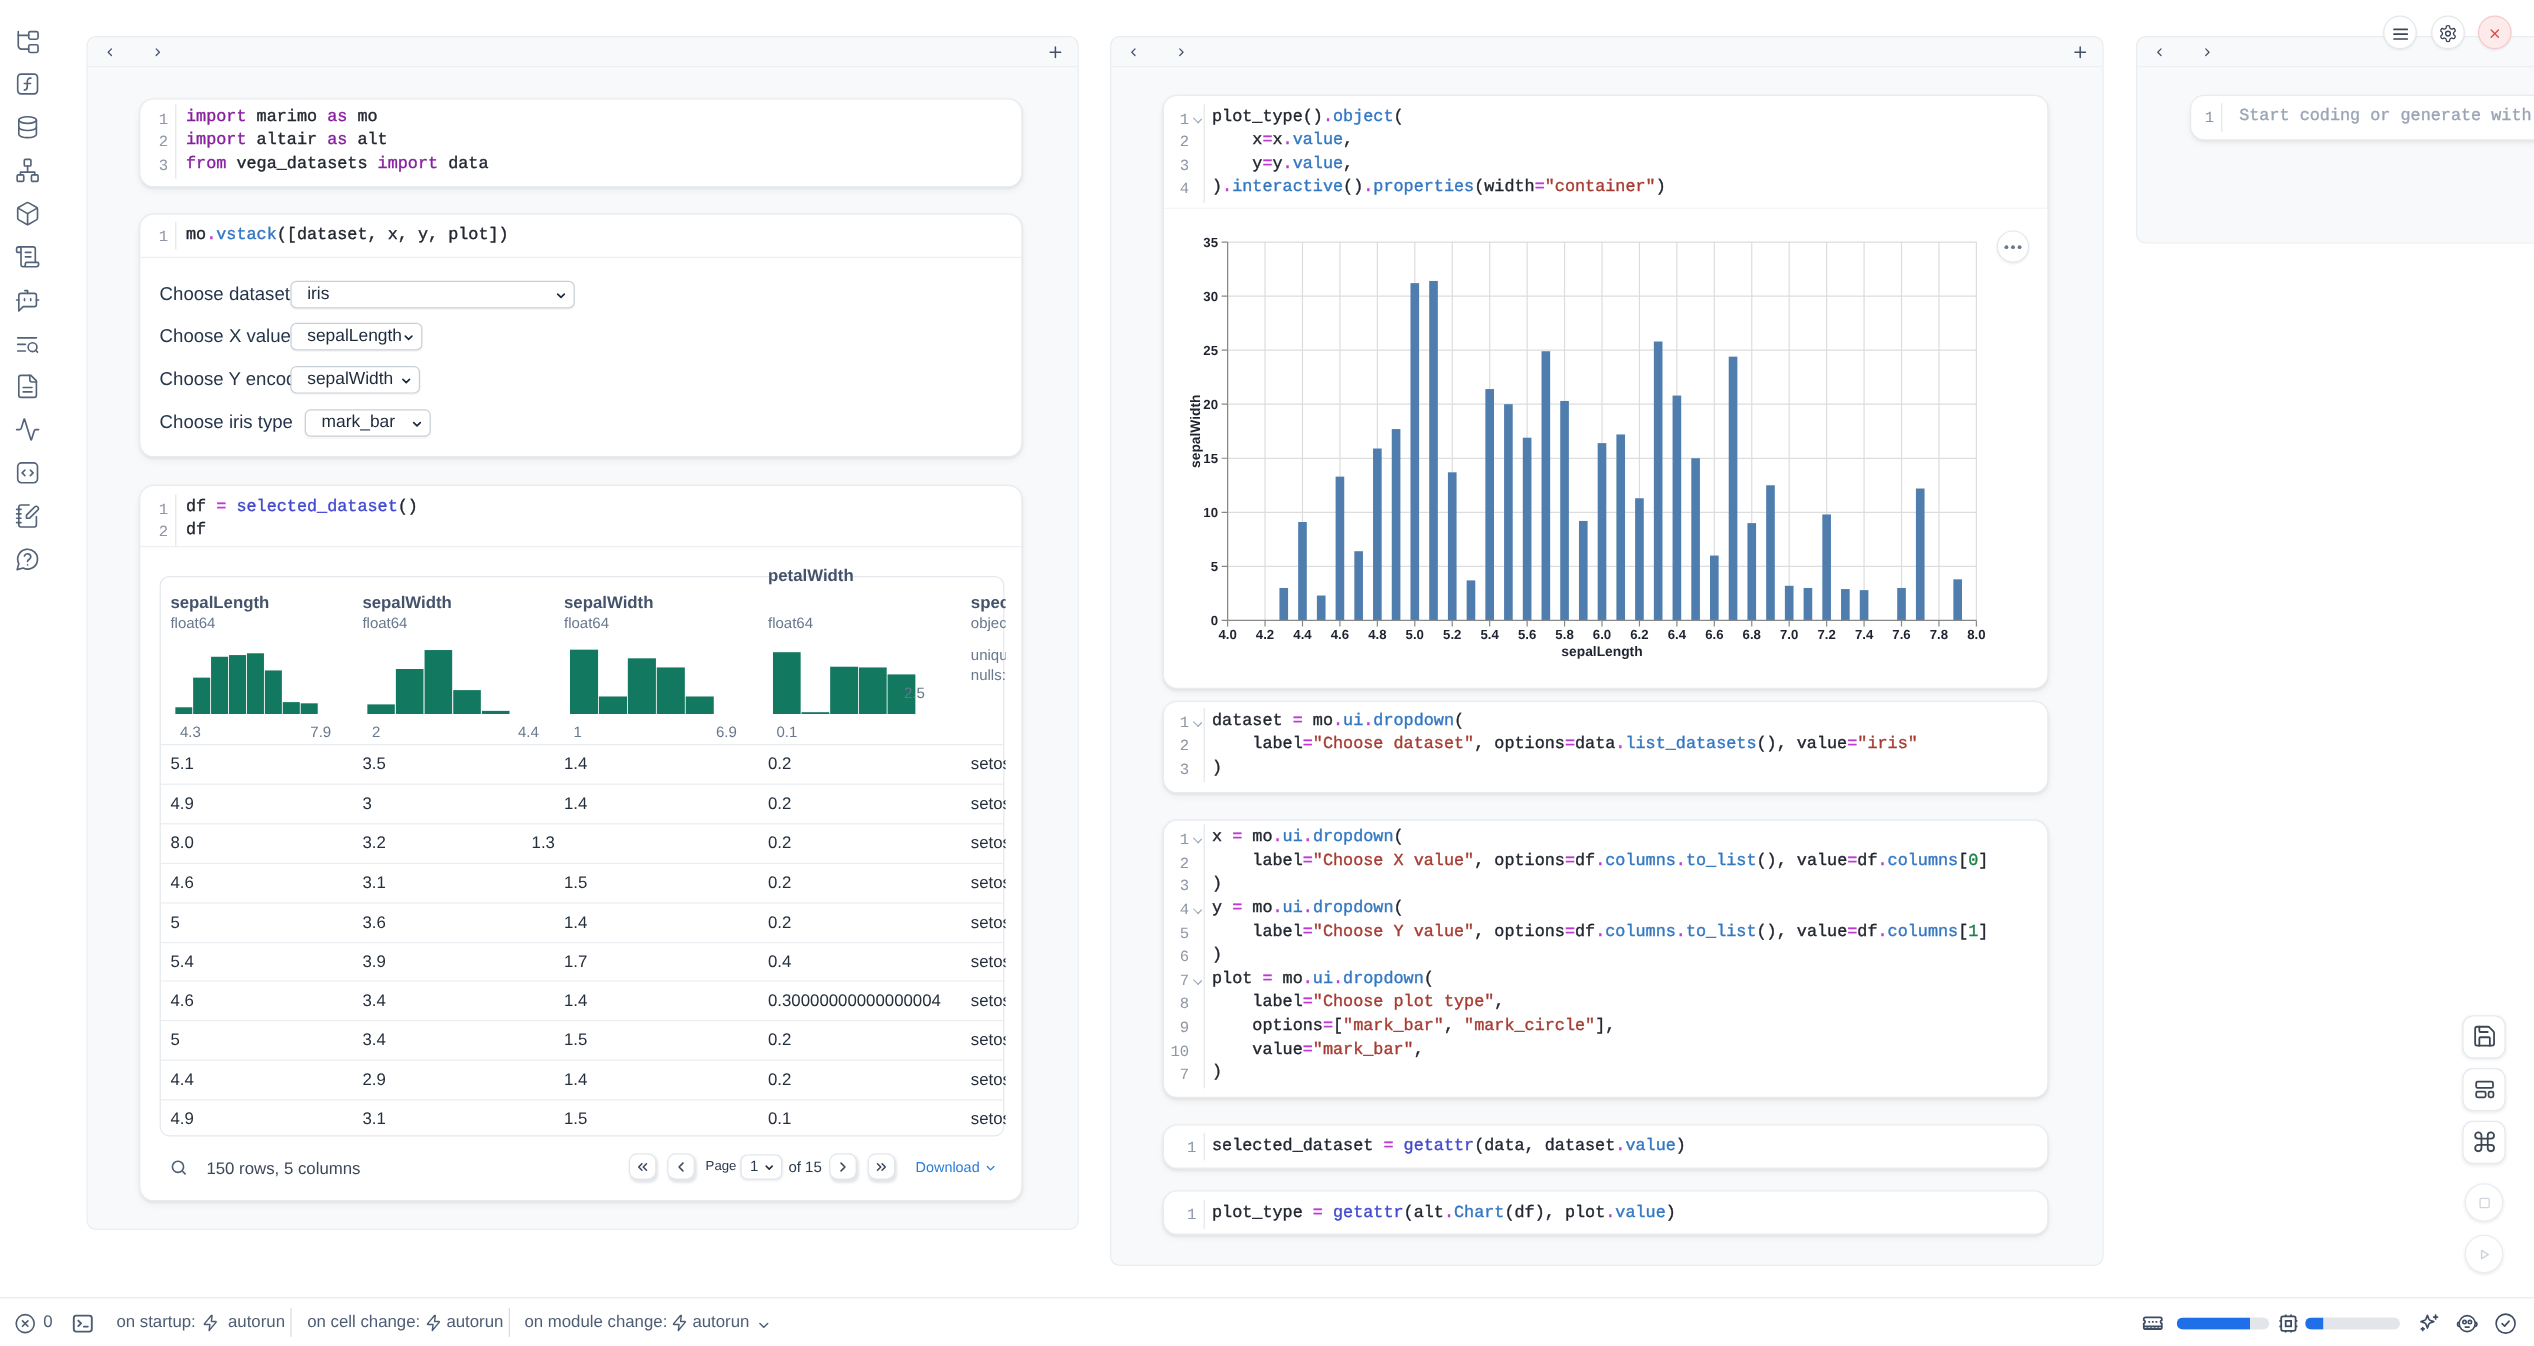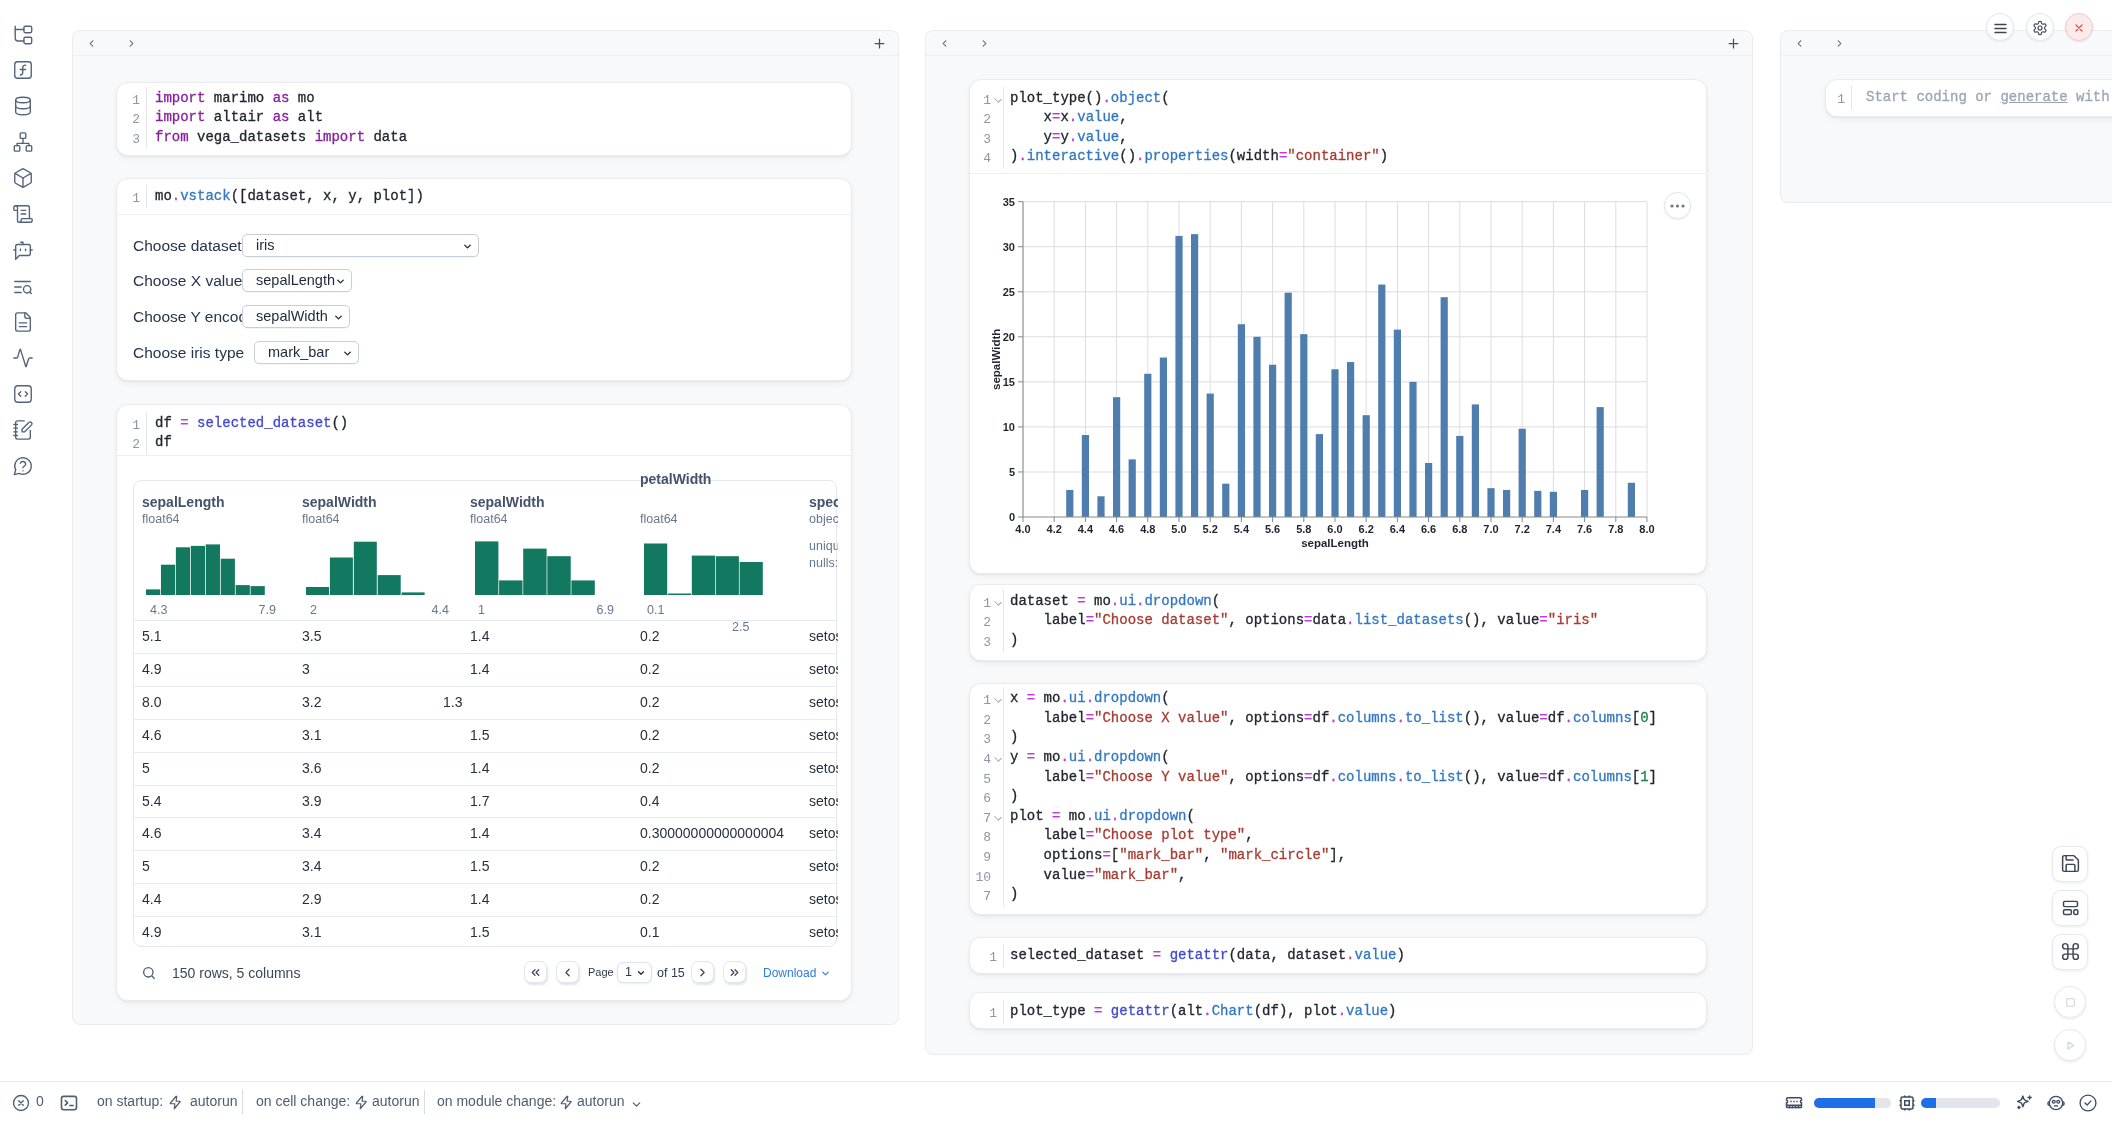--- a/index.html
+++ b/index.html
@@ -221,21 +221,21 @@
     <rect x="71.70" y="16.20" width="23.20" height="38.80" fill="#12785f"></rect>
     <rect x="95.60" y="22.00" width="23.20" height="33.00" fill="#12785f"></rect>
   </svg>
 <div class="sub" style="left:150px;top:603px">4.3</div>
 <div class="sub" style="left:216px;top:603px;width:60px;text-align:right">7.9</div>
 <div class="sub" style="left:310px;top:603px">2</div>
 <div class="sub" style="left:389px;top:603px;width:60px;text-align:right">4.4</div>
 <div class="sub" style="left:478px;top:603px">1</div>
 <div class="sub" style="left:554px;top:603px;width:60px;text-align:right">6.9</div>
 <div class="sub" style="left:647px;top:603px">0.1</div>
-<div class="sub" style="left:732px;top:620px;width:60px;text-align:left">2.5</div>
+<div class="sub" style="left:732px;top:571px;width:60px;text-align:center">2.5</div>
 <div class="hl" style="left:134px;top:620px;width:702px;background:#e7ebef"></div>
 <div class="rowtxt" style="left:142px;top:620.0px">5.1</div>
 <div class="rowtxt" style="left:302px;top:620.0px">3.5</div>
 <div class="rowtxt" style="left:470px;top:620.0px">1.4</div>
 <div class="rowtxt" style="left:640px;top:620.0px">0.2</div>
 <div class="rowtxt" style="left:809px;top:620.0px;width:29px;overflow:hidden">setosa</div>
 <div class="hl" style="left:134px;top:652.9px;width:702px"></div>
 <div class="rowtxt" style="left:142px;top:652.9px">4.9</div>
 <div class="rowtxt" style="left:302px;top:652.9px">3</div>
 <div class="rowtxt" style="left:470px;top:652.9px">1.4</div>
@@ -502,21 +502,21 @@
     <text transform="translate(31,186.35) rotate(-90)" text-anchor="middle" font-size="11.5" font-weight="bold" fill="#1f2430" font-family="Liberation Sans">sepalWidth</text>
   </svg>
 <div class="circ" style="left:1664px;top:192px;width:27px;height:27px"><svg style="margin-top:11px" width="15" height="4" viewBox="0 0 15 4">
       <circle cx="2" cy="2" r="1.6" fill="#6b7686"></circle>
       <circle cx="7.5" cy="2" r="1.6" fill="#6b7686"></circle>
       <circle cx="13" cy="2" r="1.6" fill="#6b7686"></circle>
     </svg></div>
 <div class="cell" style="left:1825px;top:79px;width:320px;height:38px"></div>
 <div style="position:absolute;left:1851px;top:86px;width:1px;height:24px;background:#e3e6ea"></div>
 <div class="cl" style="left:1825px;top:88.2px;width:20px"><span class="ln">1</span></div>
-<div class="ct" style="left:1866px;top:88.2px;color:#9aa5b5">Start coding or <span style="text-decoration:underline">generate</span> with</div>
+<div class="ct" style="left:1866px;top:88.2px;color:#9aa5b5">Start coding or <span style="">generate</span> with</div>
 <div class="circ" style="left:1986px;top:13px"><svg style="margin-top:9px" width="13" height="11" viewBox="0 0 13 11" fill="none" stroke="#3a4556" stroke-width="1.4" stroke-linecap="round">
       <path d="M1 1.5h11M1 5.5h11M1 9.5h11"></path>
     </svg></div>
 <div class="circ" style="left:2026px;top:13px"><svg style="margin-top:5.5px" width="16" height="16" viewBox="0 0 24 24" fill="none" stroke="#3a4556" stroke-width="1.7" stroke-linecap="round" stroke-linejoin="round">
       <path d="M12.22 2h-.44a2 2 0 0 0-2 2v.18a2 2 0 0 1-1 1.73l-.43.25a2 2 0 0 1-2 0l-.15-.08a2 2 0 0 0-2.73.73l-.22.38a2 2 0 0 0 .73 2.73l.15.1a2 2 0 0 1 1 1.72v.51a2 2 0 0 1-1 1.74l-.15.09a2 2 0 0 0-.73 2.73l.22.38a2 2 0 0 0 2.73.73l.15-.08a2 2 0 0 1 2 0l.43.25a2 2 0 0 1 1 1.73V20a2 2 0 0 0 2 2h.44a2 2 0 0 0 2-2v-.18a2 2 0 0 1 1-1.73l.43-.25a2 2 0 0 1 2 0l.15.08a2 2 0 0 0 2.73-.73l.22-.39a2 2 0 0 0-.73-2.73l-.15-.08a2 2 0 0 1-1-1.74v-.5a2 2 0 0 1 1-1.74l.15-.09a2 2 0 0 0 .73-2.73l-.22-.38a2 2 0 0 0-2.73-.73l-.15.08a2 2 0 0 1-2 0l-.43-.25a2 2 0 0 1-1-1.73V4a2 2 0 0 0-2-2z"></path>
       <circle cx="12" cy="12" r="3"></circle>
     </svg></div>
 <div class="circ" style="left:2065px;top:13px;background:#fdebeb;border-color:#f6c9c9"><svg style="margin-top:8px" width="12" height="12" viewBox="0 0 24 24" fill="none" stroke="#e14b4b" stroke-width="2.4" stroke-linecap="round">
       <path d="M18 6 6 18M6 6l12 12"></path>
     </svg></div>

